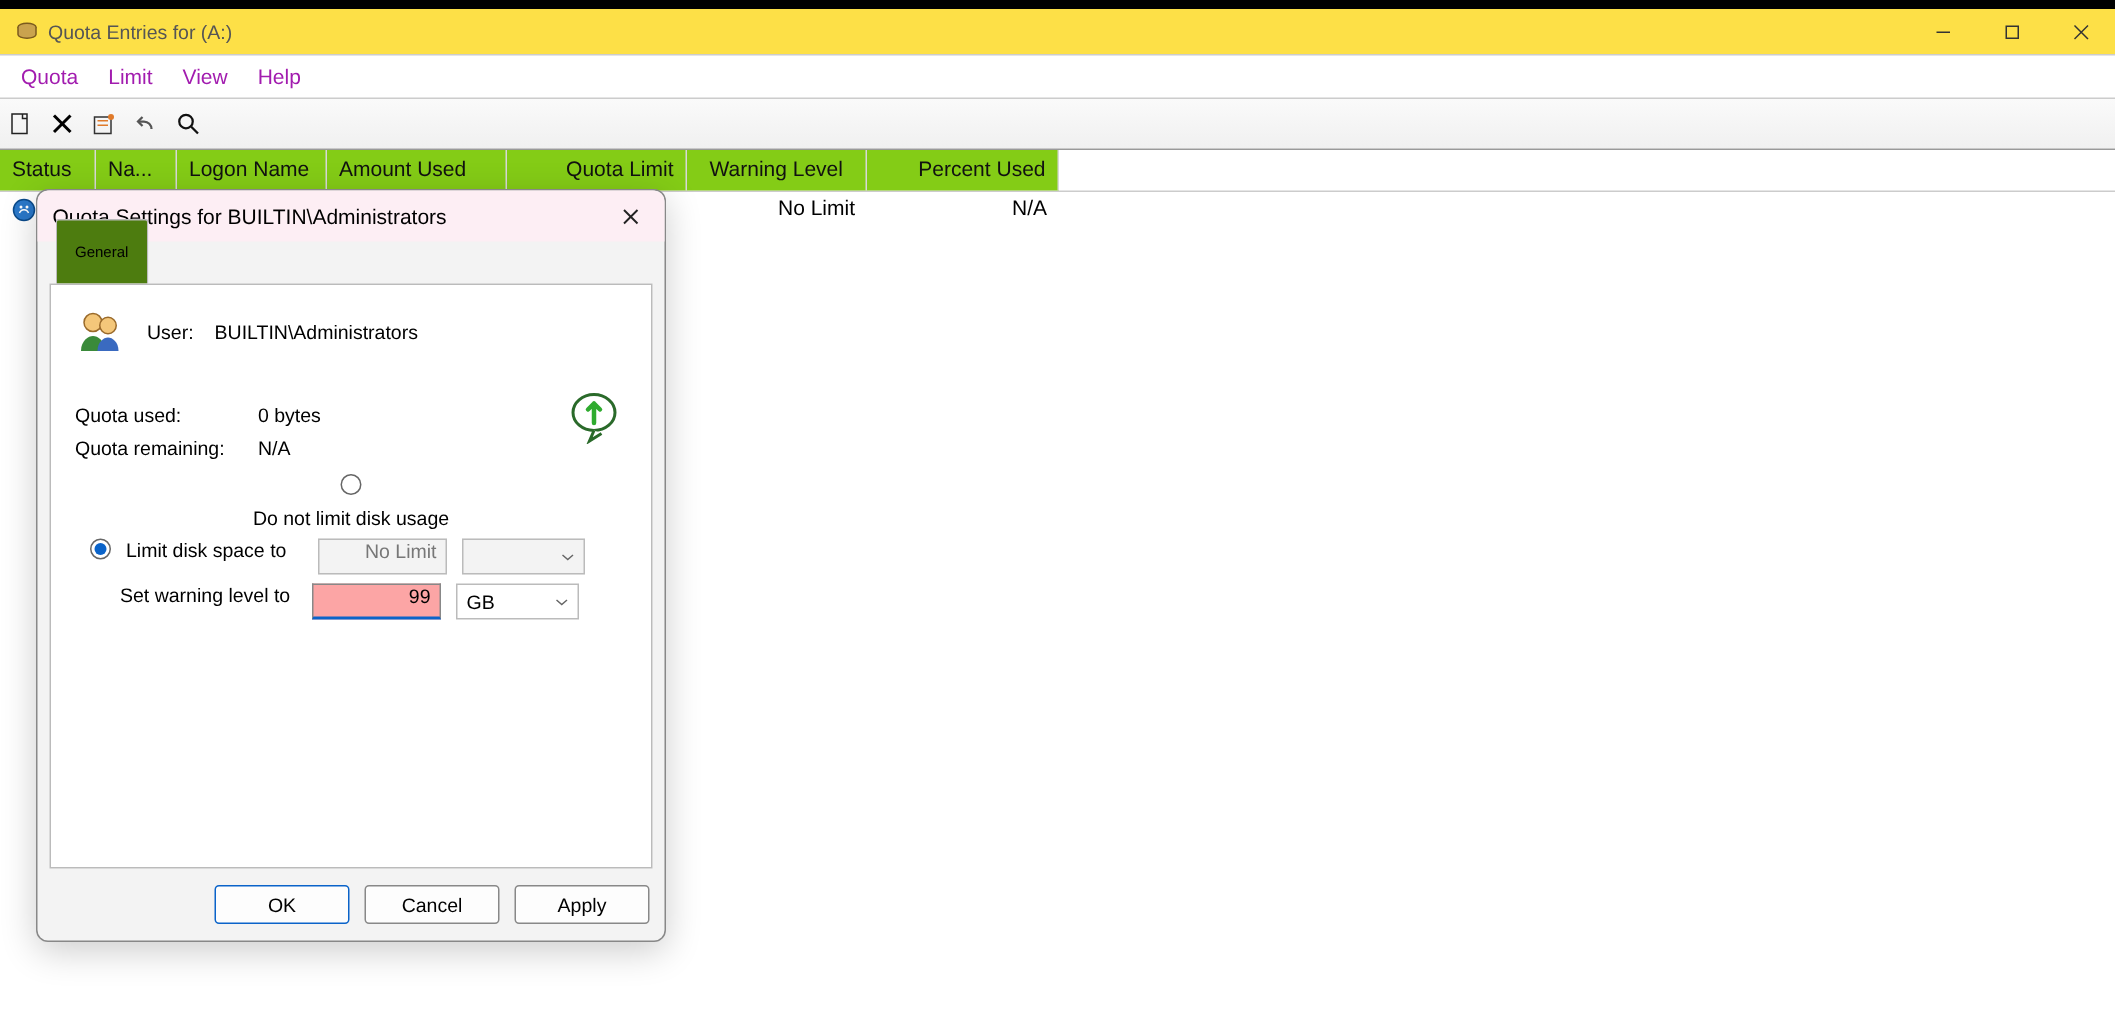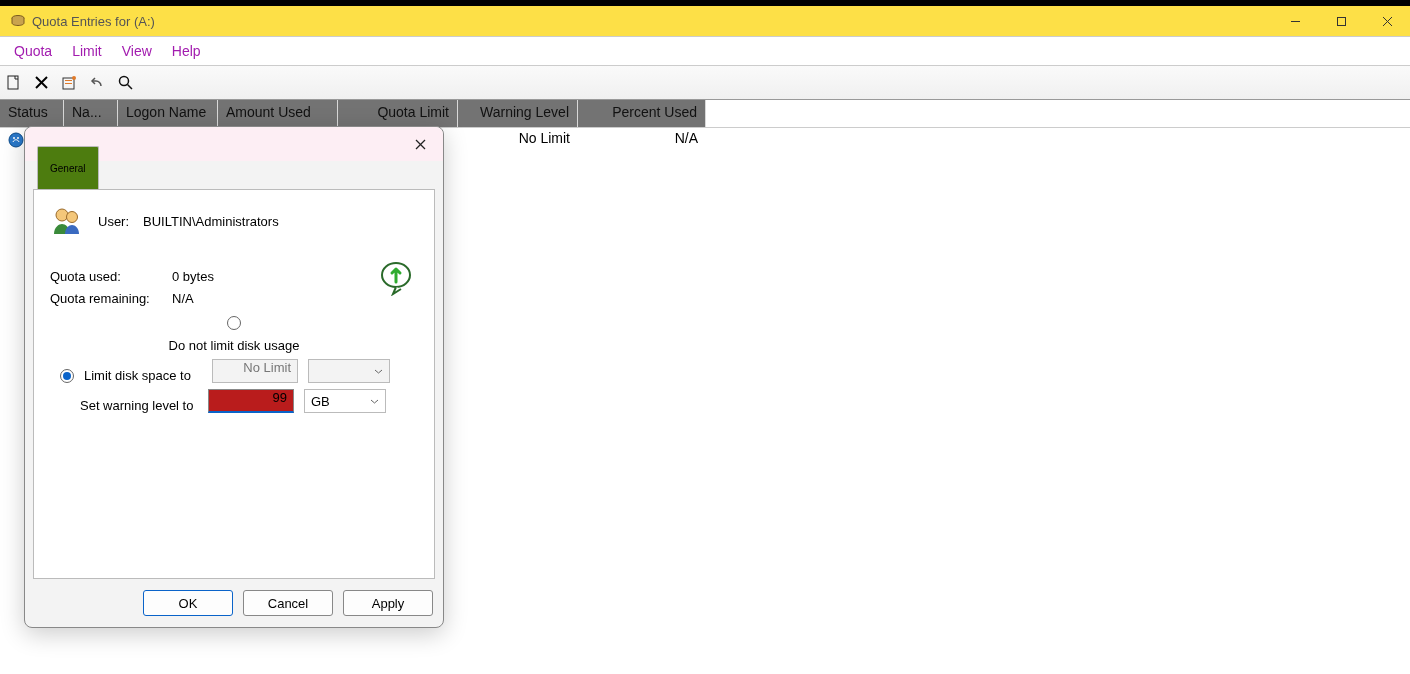--- a/index.html
+++ b/index.html
@@ -15,27 +15,27 @@
 .winctrls svg { width: 11px; height: 11px; }
 
 .menubar { position: absolute; top: 36px; left: 0; right: 0; height: 30px; border-top: 1px solid #ccc; border-bottom: 1px solid #ccc; display: flex; align-items: center; padding: 0 4px; background: #fff; }
 .menubar .mi { padding: 0 10px; font-size: 14px; color: #a21caf; }
 
 .toolbar { position: absolute; top: 66px; left: 0; right: 0; height: 34px; border-bottom: 1px solid #999; display: flex; align-items: center; padding: 0 2px; gap: 6px; background: linear-gradient(#fafafa,#f0f0f0); }
 .toolbar .tb { width: 22px; height: 22px; display: flex; align-items: center; justify-content: center; }
 .toolbar svg { width: 17px; height: 17px; }
 
 .headers { position: absolute; top: 100px; left: 0; right: 0; height: 28px; display: flex; border-bottom: 1px solid #ccc; }
-.headers .col { padding: 4px 8px; font-size: 14px; border-right: 1px solid #d8d8d8; white-space: nowrap; overflow: hidden; text-align: left; color: #111; background: #737373; }
+.headers .col { padding: 4px 8px; font-size: 14px; border-right: 1px solid #d8d8d8; white-space: nowrap; overflow: hidden; text-align: left; color: #111; background: #84cc16; }
 .col.status { width: 64px; }
 .col.name   { width: 54px; }
 .col.logon  { width: 100px; }
 .col.amount { width: 120px; }
 .col.quota  { width: 120px; text-align: right; }
-.col.warn   { width: 120px; text-align: right; }
+.col.warn   { width: 120px; text-align: center; }
 .col.pct    { width: 128px; text-align: right; }
 
 .datarow { position: absolute; top: 128px; left: 0; right: 0; height: 24px; display: flex; }
 .datarow .cell { padding: 2px 8px; font-size: 14px; white-space: nowrap; overflow: hidden; }
 .datarow .status-cell { width: 64px; display: flex; align-items: center; }
 .datarow .status-cell svg { width: 16px; height: 16px; }
 
 .dialog { position: absolute; top: 126px; left: 24px; width: 420px; height: 502px; background: #f3f3f3; border: 1px solid #888; border-radius: 8px; box-shadow: 0 6px 24px rgba(0,0,0,0.2); display: flex; flex-direction: column; }
 .dlg-title { height: 34px; display: flex; align-items: center; padding: 0 10px; font-size: 14px; background: #fdeef4; border-radius: 8px 8px 0 0; }
 .dlg-close { margin-left: auto; width: 26px; height: 26px; display: flex; align-items: center; justify-content: center; }
@@ -51,25 +51,25 @@
 
 .stats { display: flex; align-items: flex-start; gap: 0; position: relative; }
 .stats-labels { width: 122px; font-size: 13px; line-height: 22px; }
 .stats-vals   { font-size: 13px; line-height: 22px; }
 .balloon { position: absolute; right: 4px; top: -6px; width: 36px; height: 36px; }
 
 .radio-row { display: flex; align-items: center; gap: 8px; margin: 6px 0; flex-direction: column; }
 .radio { width: 14px; height: 14px; border: 1px solid #666; border-radius: 50%; display: inline-flex; align-items: center; justify-content: center; background: #fff; }
 .radio.sel::after { content: ""; width: 8px; height: 8px; background: #0a63c9; border-radius: 50%; }
 
-.limit-row, .warn-row { display: flex; align-items: flex-end; gap: 10px; margin-top: 6px; }
+.limit-row, .warn-row { display: flex; align-items: flex-start; gap: 10px; margin-top: 6px; }
 .limit-row .pad0 { width: 0; }
 .warn-row  .pad  { width: 20px; }
 
-.num-input { width: 86px; height: 24px; border: 1px solid #888; background: #b91c1c; font-size: 13px; text-align: right; padding: 0 6px; }
+.num-input { width: 86px; height: 24px; border: 1px solid #888; background: #fca5a5; font-size: 13px; text-align: right; padding: 0 6px; }
 .num-input.disabled { background: #f3f3f3; color: #777; border-color: #bbb; }
 .num-input.active { border-bottom: 2px solid #0a63c9; }
 
 .combo { width: 82px; height: 24px; border: 1px solid #bbb; background: #fff; display: flex; align-items: center; padding: 0 6px; font-size: 13px; position: relative; }
 .combo.disabled { background: #f3f3f3; color: #888; }
 .combo .chev { margin-left: auto; }
 .combo .chev svg { width: 9px; height: 9px; }
 
 .buttons { height: 48px; display: flex; align-items: center; justify-content: flex-end; gap: 10px; padding-right: 10px; }
 .btn { width: 90px; height: 26px; border: 1px solid #888; background: #fdfdfd; border-radius: 3px; font-size: 13px; display: flex; align-items: center; justify-content: center; }
@@ -173,20 +173,21 @@
   <div class="cell" style="width:54px"></div>
   <div class="cell" style="width:100px"></div>
   <div class="cell" style="width:120px"></div>
   <div class="cell" style="width:120px"></div>
   <div class="cell" style="width:120px;text-align:right">No Limit</div>
   <div class="cell" style="width:128px;text-align:right">N/A</div>
 </div>
 
 <div class="dialog">
   <div class="dlg-title">
+    <span>Quota Settings for BUILTIN\Administrators</span>
     <span class="dlg-close">
       <svg viewBox="0 0 11 11">
           <line x1="1" y1="1" x2="10" y2="10" stroke="#222" stroke-width="1.3"></line>
           <line x1="10" y1="1" x2="1" y2="10" stroke="#222" stroke-width="1.3"></line>
         </svg>
     </span>
   </div>
 
   <div class="tabstrip">
     <div class="tab">General</div>

